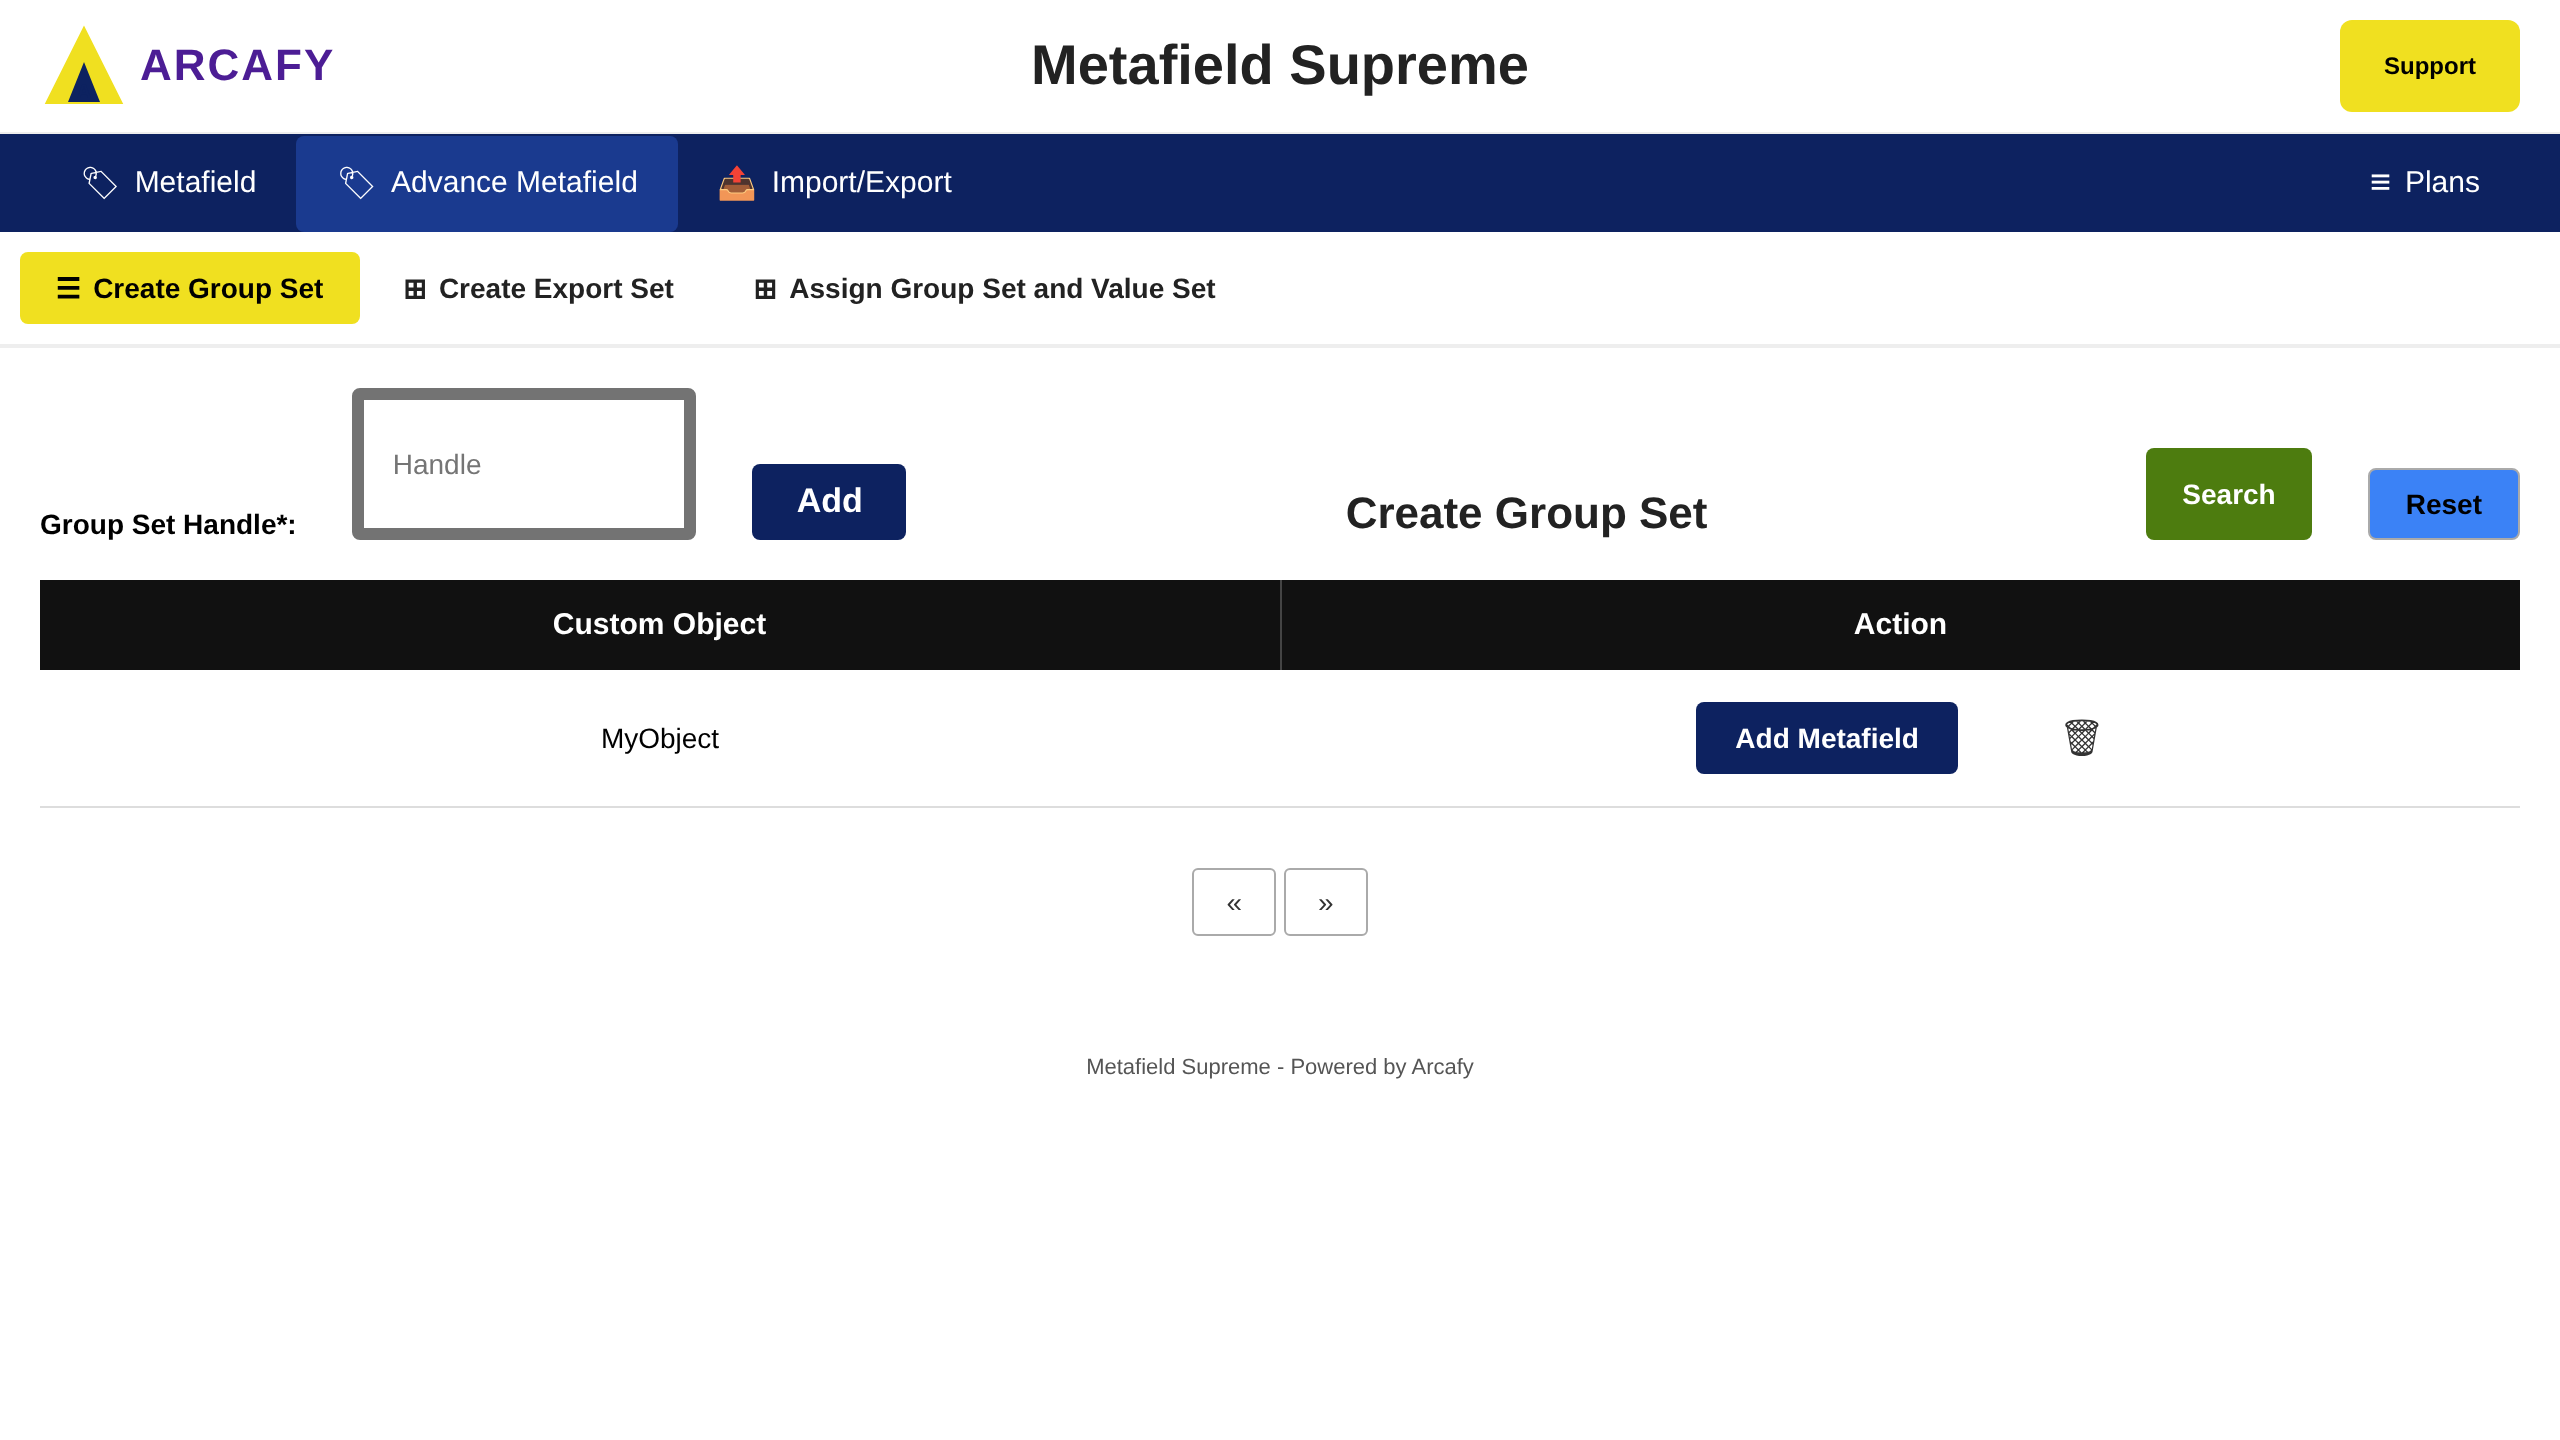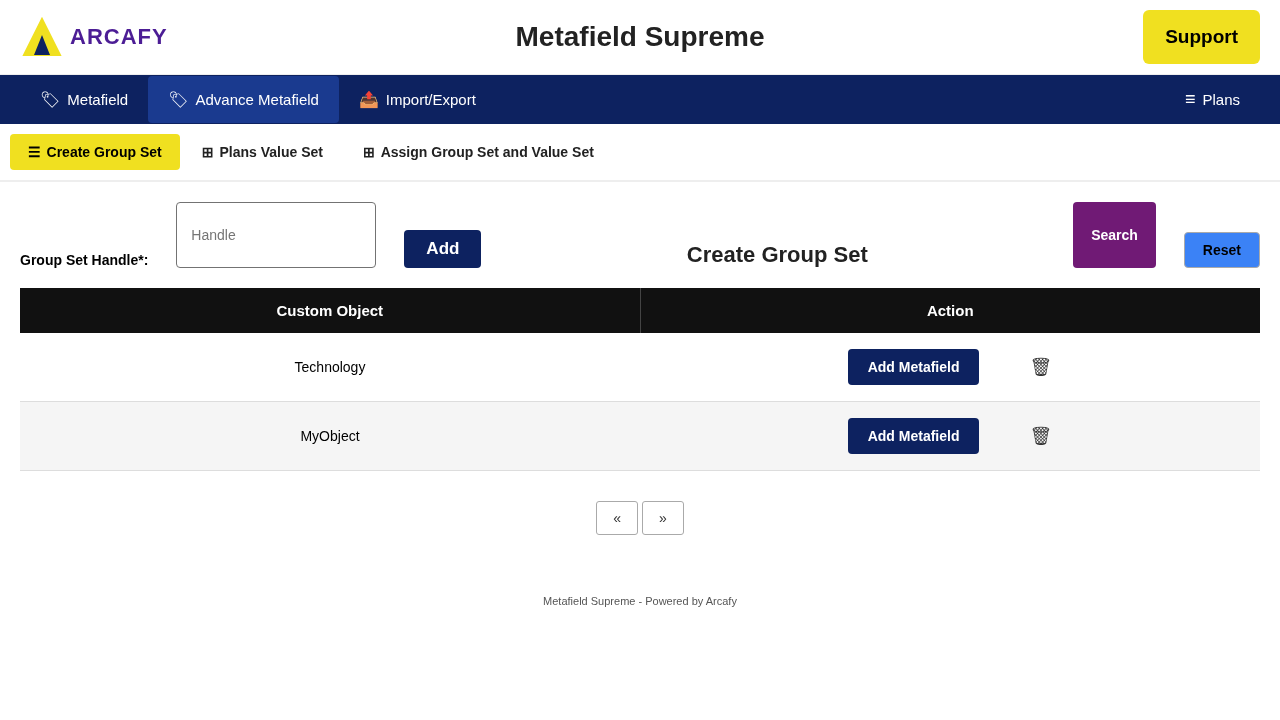--- a/index.html
+++ b/index.html
@@ -27,21 +27,21 @@
       font-weight: 600;
       color: #222;
       position: absolute;
       left: 50%;
       transform: translateX(-50%);
     }
     .support-btn {
       background: #f0e020;
       color: #000;
       font-weight: bold;
-      font-size: 19px;
+      font-size: 12px;
       border: none;
       border-radius: 6px;
       padding: 16px 22px;
       cursor: pointer;
     }
 
     
     .navbar {
       background: #0d2260;
       display: flex;
@@ -123,25 +123,25 @@
       align-items: flex-end;
       gap: 28px;
       margin-bottom: 20px;
     }
     .toolbar-label {
       font-size: 14px;
       font-weight: 600;
       white-space: nowrap;
     }
     .toolbar-input {
-      border: 1px solid #737373;
+      border: 6px solid #737373;
       border-radius: 4px;
       padding: 24px 14px;
       font-size: 14px;
-      width: 200px;
+      width: 172px;
       color: #999;
     }
     .add-btn {
       background: #0d2260;
       color: #fff;
       border: none;
       border-radius: 4px;
       padding: 9px 22px;
       font-size: 17px;
       font-weight: 600;
@@ -156,25 +156,25 @@
     }
     .search-input {
       border: 1px solid #aaa;
       border-radius: 4px;
       padding: 8px 14px;
       font-size: 14px;
       width: 200px;
       color: #999;
     }
     .search-btn {
-      background: #701a75;
-      color: #fff;
-      border: none;
-      border-radius: 4px;
-      padding: 25px 18px;
+      background: #4d7c0f;
+      color: #fff;
+      border: none;
+      border-radius: 4px;
+      padding: 15px 18px;
       font-size: 14px;
       font-weight: 600;
       cursor: pointer;
     }
     .reset-btn {
       background: #3b82f6;
       color: #000;
       border: 1px solid #aaa;
       border-radius: 4px;
       padding: 9px 18px;
@@ -299,21 +299,21 @@
   </div>
 </nav>
 
 <div class="subnav">
   <button class="subnav-tab active">
     <span>☰</span>
     <span>Create Group Set</span>
   </button>
   <button class="subnav-tab">
     <span>⊞</span>
-    <span>Plans Value Set</span>
+    <span>Create Export Set</span>
   </button>
   <button class="subnav-tab">
     <span>⊞</span>
     <span>Assign Group Set and Value Set</span>
   </button>
 </div>
 
 <div class="main">
 
   <div class="toolbar">
@@ -326,29 +326,20 @@
   </div>
 
   <table class="data-table">
     <thead>
       <tr>
         <th class="col-object">Custom Object</th>
         <th class="col-action">Action</th>
       </tr>
     </thead>
     <tbody id="table-body">
-    <tr>
-          <td>Technology</td>
-          <td>
-            <div class="action-cell">
-              <button class="add-meta-btn">Add Metafield</button>
-              <span class="delete-icon">🗑</span>
-            </div>
-          </td>
-        </tr>
         <tr>
           <td>MyObject</td>
           <td>
             <div class="action-cell">
               <button class="add-meta-btn">Add Metafield</button>
               <span class="delete-icon">🗑</span>
             </div>
           </td>
         </tr>
       </tbody>

